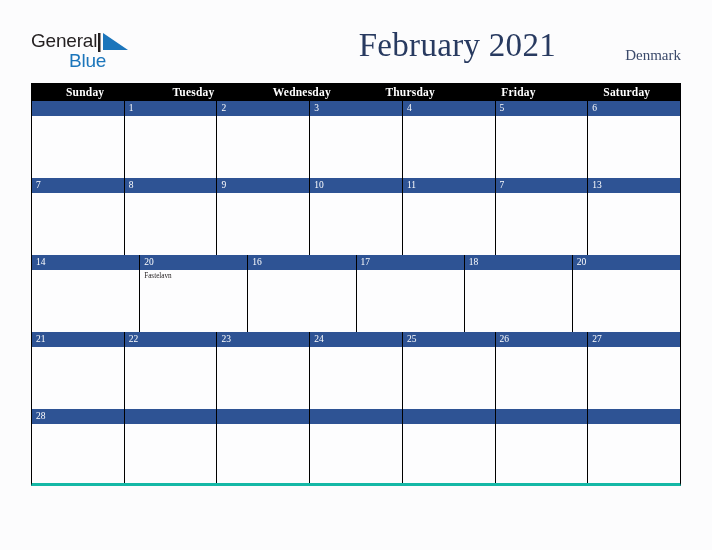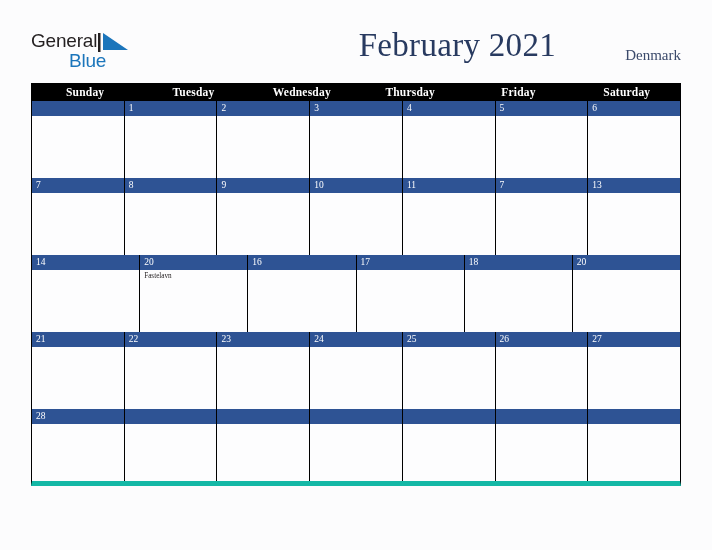--- a/index.html
+++ b/index.html
@@ -102,21 +102,21 @@
 
   .week {
     display: flex;
     width: 650px;
     height: 77px;
     border-left: 1px solid #000;
     border-right: 1px solid #000;
     box-sizing: border-box;
   }
   .week.last {
-    border-bottom: 5px solid #14b8a6;
+    border-bottom: 3px solid #14b8a6;
   }
 
   .day {
     flex: 1 1 0;
     border-right: 1px solid #000;
     box-sizing: border-box;
     background: #fdfdfe;
     display: flex;
     flex-direction: column;
     overflow: hidden;

